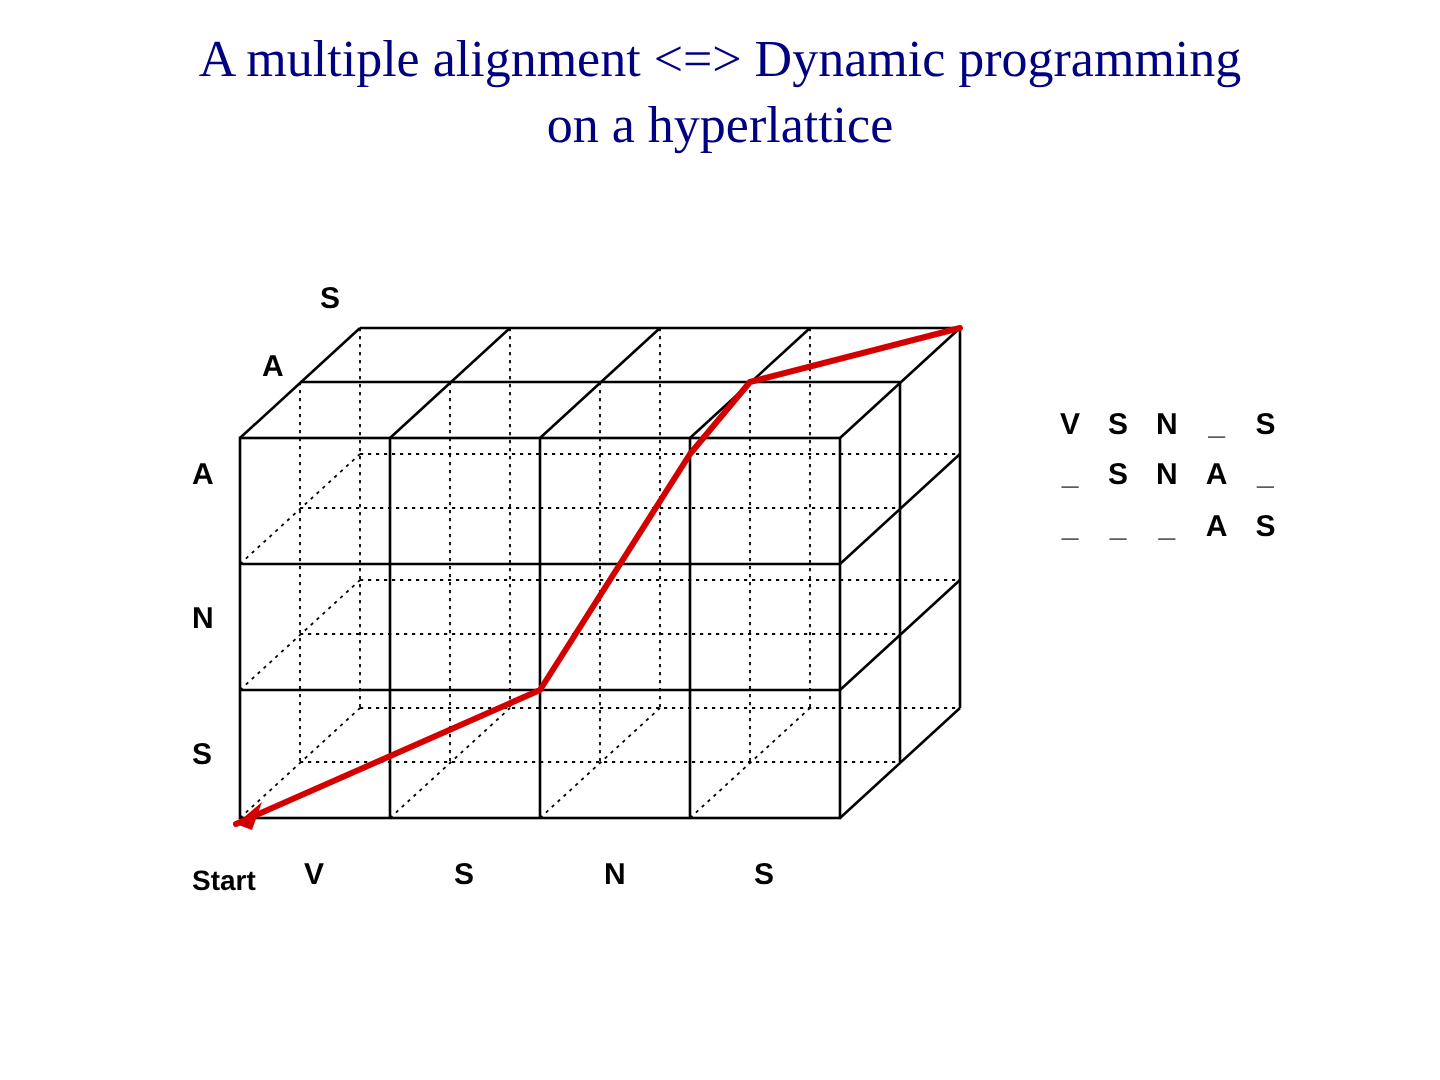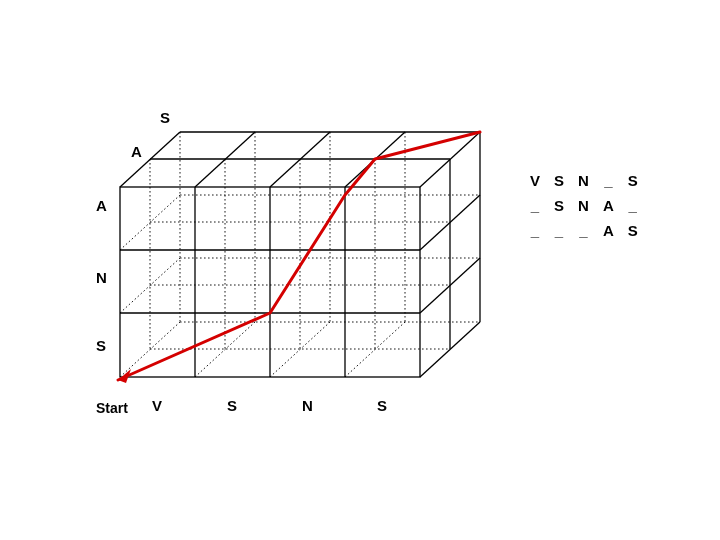--- a/index.html
+++ b/index.html
@@ -45,21 +45,22 @@
     font-family: "Times New Roman", Times, serif;
     font-size: 20px;
     color: #000;
   }
   svg { position: absolute; left: 0; top: 0; }
 </style>
 </head>
 <body>
 
 <div class="title">
-  <br>
+  <span>A multiple alignment &lt;=&gt; Dynamic programming</span><br>
+  <span>on a hyperlattice</span>
 </div>
 
 <div class="stage">
 
   <svg width="720" height="460" viewBox="0 0 720 460">
 
     <g stroke="#000" stroke-width="1.3" fill="none">
 
       <rect x="120" y="140" width="300" height="190"></rect>
 

